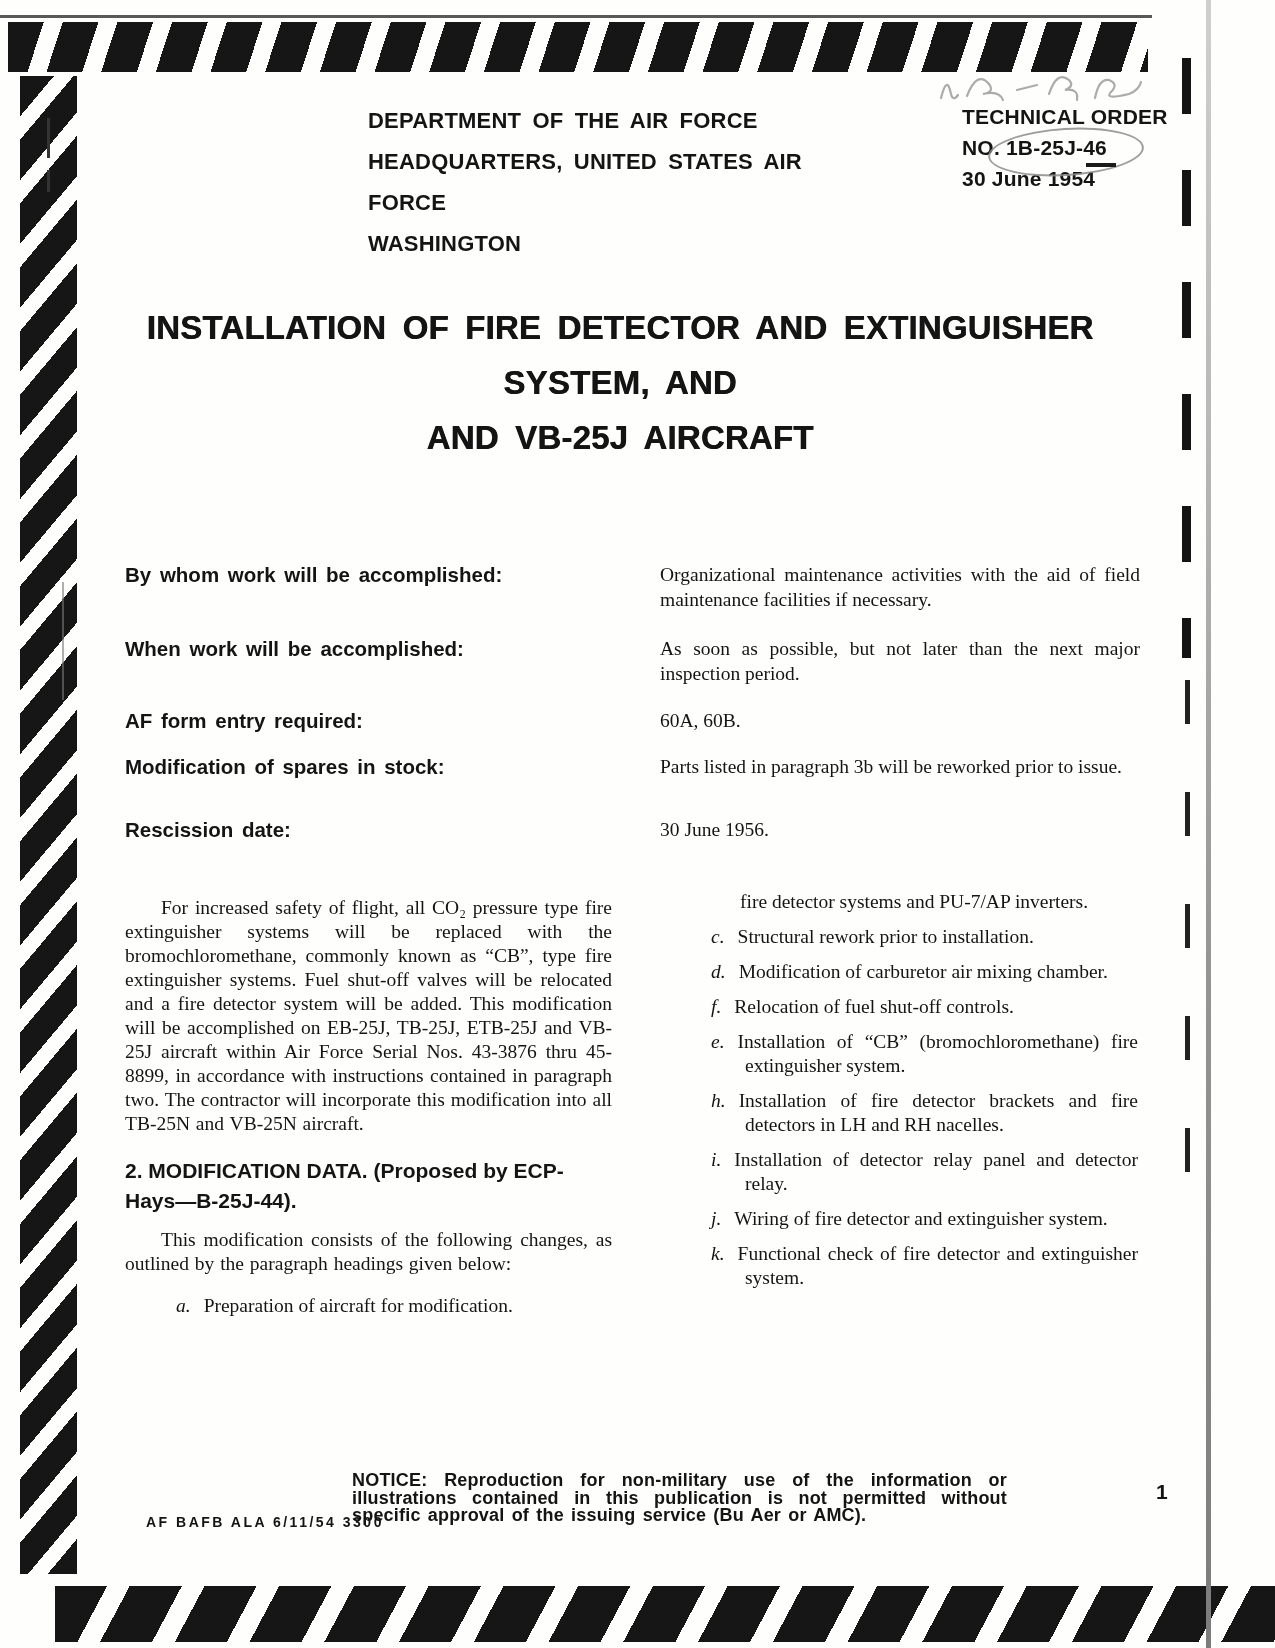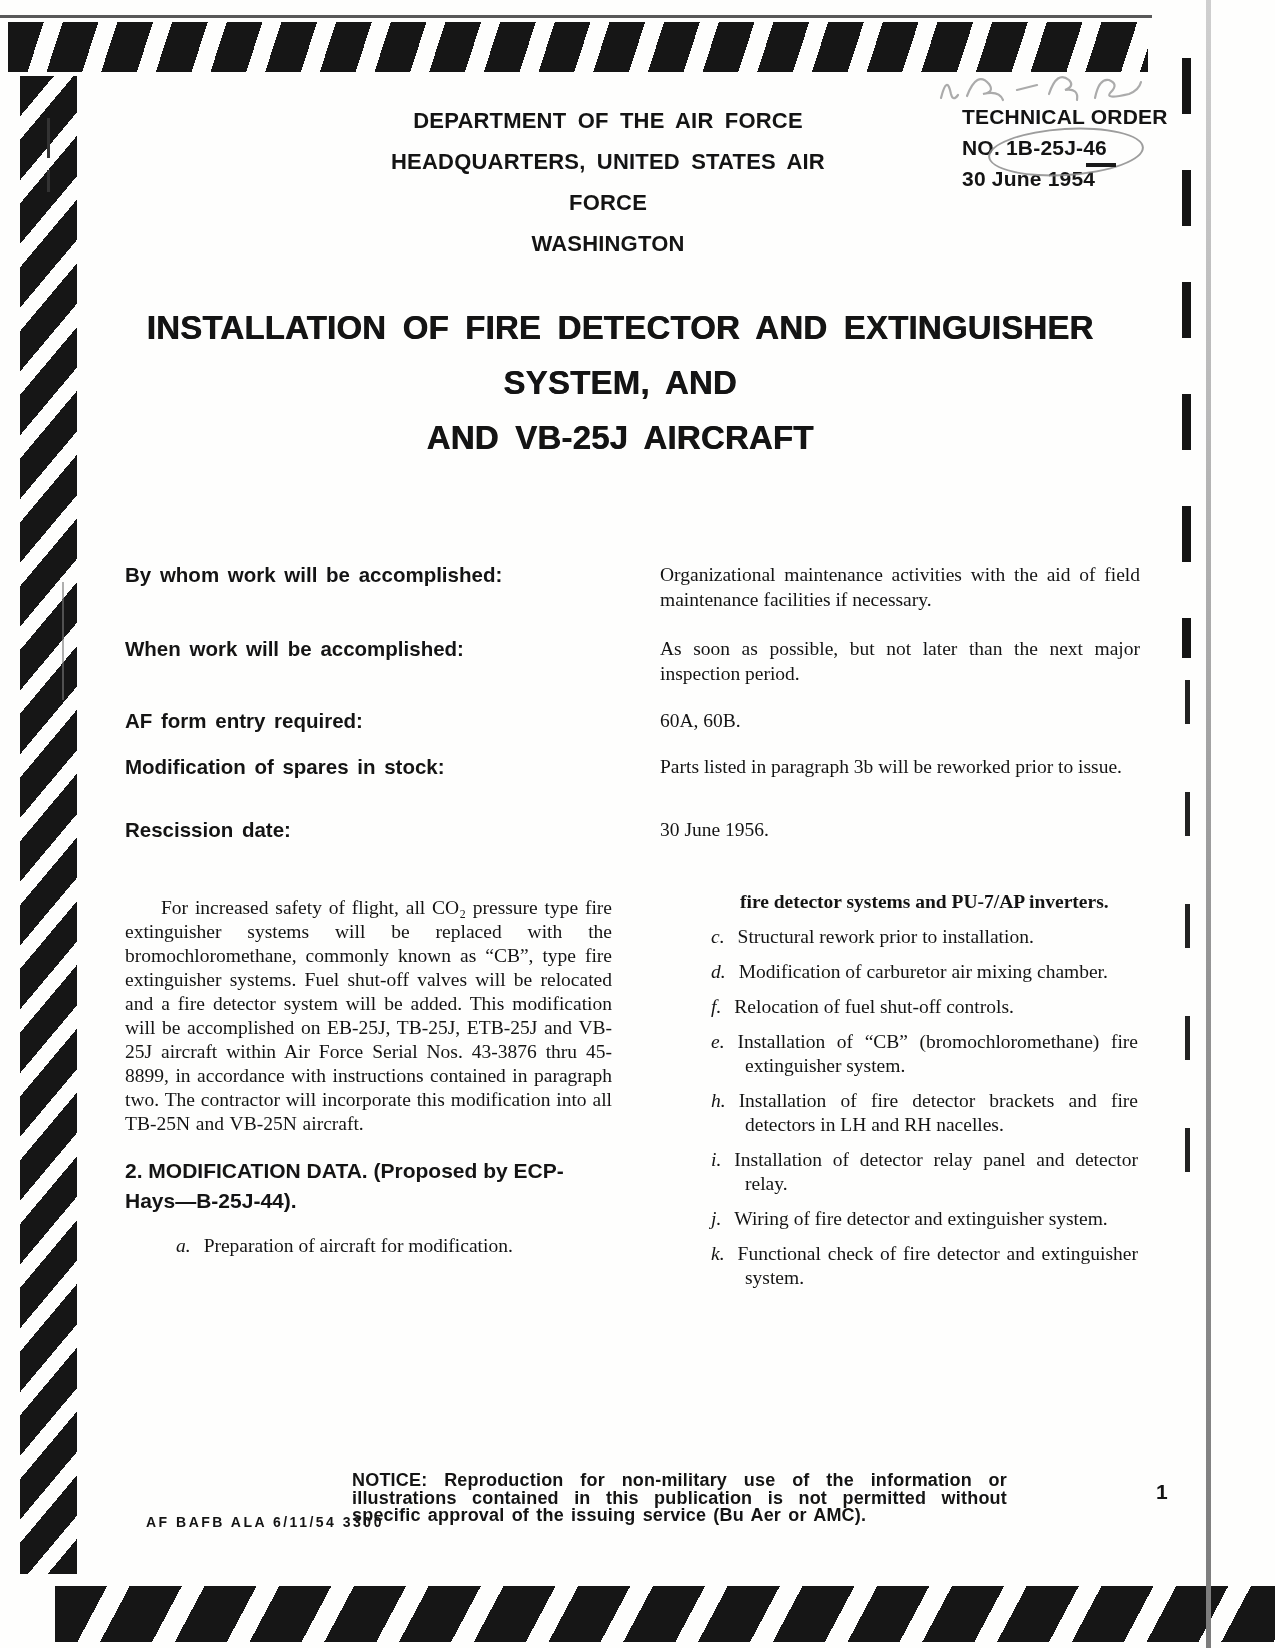--- a/index.html
+++ b/index.html
@@ -26,21 +26,21 @@
   .edge-dashes-a{position:absolute;left:1182px;top:58px;width:9px;height:600px;
     background:repeating-linear-gradient(180deg,#141414 0 56px,transparent 56px 112px);}
   .edge-dashes-b{position:absolute;left:1185px;top:680px;width:5px;height:545px;
     background:repeating-linear-gradient(180deg,#222 0 44px,transparent 44px 112px);}
   .edge-gray-line{position:absolute;left:1206px;top:0;width:5px;height:1648px;
     background:linear-gradient(180deg,#cfcfcf 0%,#b9b9b9 25%,#949494 60%,#7c7c7c 100%);}
   .artifact-a{position:absolute;left:47px;top:118px;width:3px;height:40px;background:#333;}
   .artifact-b{position:absolute;left:47px;top:170px;width:3px;height:22px;background:#333;}
   .artifact-c{position:absolute;left:62px;top:582px;width:2px;height:118px;background:#7a7a7a;opacity:.6;}
   
-  .org-block{position:absolute;left:368px;top:100px;width:480px;text-align:center;
+  .org-block{position:absolute;left:368px;top:100px;width:480px;
     font-size:22px;line-height:41px;word-spacing:5px;letter-spacing:.2px;}
   .to-block{position:absolute;left:962px;top:101px;width:210px;
     font-size:21px;line-height:31px;letter-spacing:.2px;}
   .pencil-scrawl{position:absolute;left:933px;top:60px;opacity:.8;}
   .circle-mark{position:absolute;left:988px;top:128px;width:152px;height:44px;
     border:2.5px solid #8c8c8c;border-radius:50%;transform:rotate(-3.5deg);opacity:.85;}
   .underline-mark{position:absolute;left:1086px;top:163px;width:30px;height:4px;background:#1a1a1a;}
   
   .title-block{position:absolute;left:70px;top:300px;width:1100px;text-align:center;
     font-size:33px;line-height:55px;word-spacing:7px;letter-spacing:.2px;}
@@ -54,21 +54,21 @@
   .right-col{left:660px;top:890px;width:478px;}
   .body{word-spacing:1px;}
   .indent{text-indent:36px;}
   .h2a{margin-bottom:16px;}
   .h2b{margin-top:20px;line-height:30px;}
   .intro{margin-top:12px;}
   .item{padding-left:85px;text-indent:-34px;margin-top:14px;}
   .right-col .item{margin-top:0;margin-bottom:11px;}
   .item .letter{font-style:italic;margin-right:13px;}
   .item-a{margin-top:18px;}
-  .cont{padding-left:80px;margin-bottom:11px;font-weight:bold;}
+  .cont{padding-left:80px;margin-bottom:11px;}
   
   .notice{position:absolute;left:352px;top:1472px;width:655px;
     font-size:18px;line-height:17.5px;word-spacing:2px;letter-spacing:.2px;}
   .imprint{position:absolute;left:146px;top:1514px;font-size:14px;letter-spacing:2.5px;}
   .page-num{position:absolute;left:1156px;top:1480px;font-size:21px;}
 </style>
 </head>
 <body>
 
 <div class="page">
@@ -130,20 +130,21 @@
     <div class="admin-value serif just">Parts listed in paragraph 3b will be reworked prior to issue.</div>
   </div>
   <div class="admin-row" style="top:817px">
     <div class="admin-label gothic">Rescission date:</div>
     <div class="admin-value serif">30 June 1956.</div>
   </div>
 
   <div class="col left-col">
     <p class="serif body indent just">For increased safety of flight, all CO₂ pressure type fire extinguisher systems will be replaced with the bromochloromethane, commonly known as “CB”, type fire extinguisher systems. Fuel shut-off valves will be relocated and a fire detector system will be added. This modification will be accomplished on EB-25J, TB-25J, ETB-25J and VB-25J aircraft within Air Force Serial Nos. 43-3876 thru 45-8899, in accordance with instructions contained in paragraph two. The contractor will incorporate this modification into all TB-25N and VB-25N aircraft.</p>
     <h2 class="gothic h2b">2. MODIFICATION DATA. (Proposed by ECP-Hays—B-25J-44).</h2>
+    <p class="serif body indent just intro">This modification consists of the following changes, as outlined by the paragraph headings given below:</p>
     <div class="item serif item-a">
       <span class="letter">a.</span><span>Preparation of aircraft for modification.</span>
     </div>
   </div>
 
   <div class="col right-col">
     <p class="serif cont just">fire detector systems and PU-7/AP inverters.</p>
     <div class="item serif just">
       <span class="letter">c.</span><span>Structural rework prior to installation.</span>
     </div>

